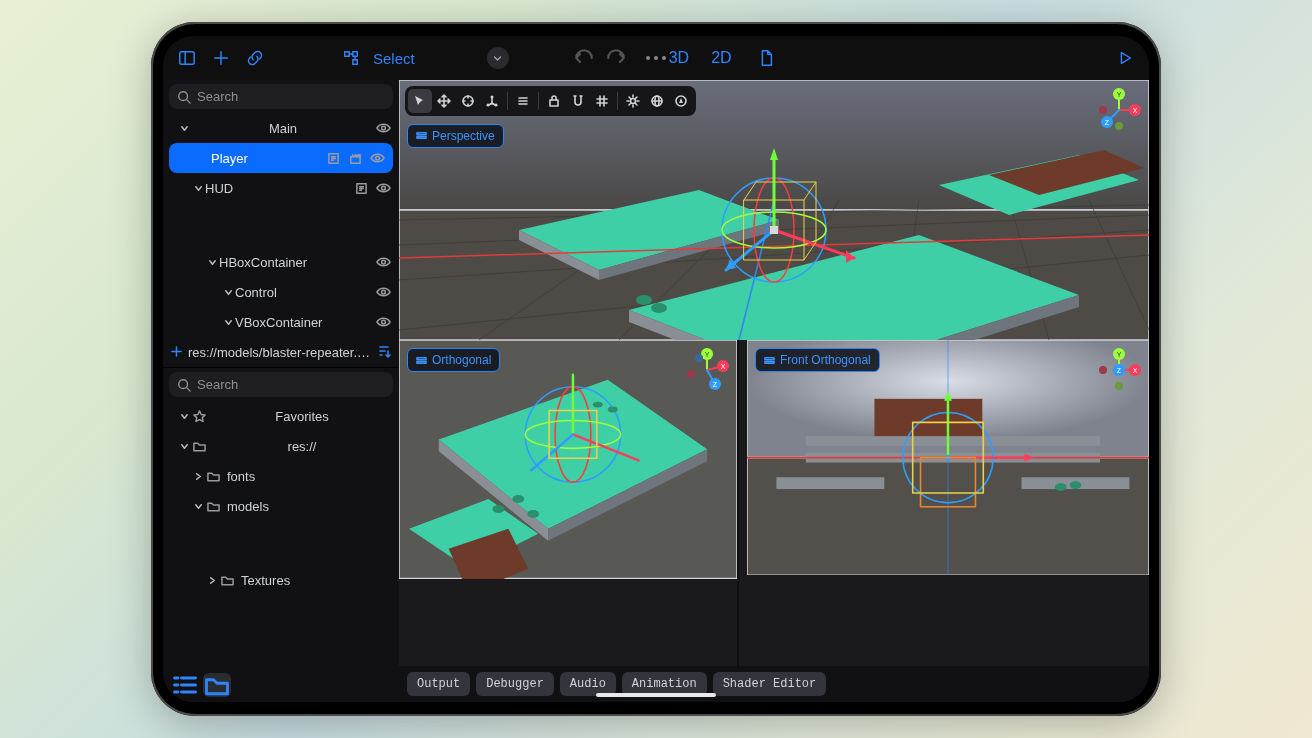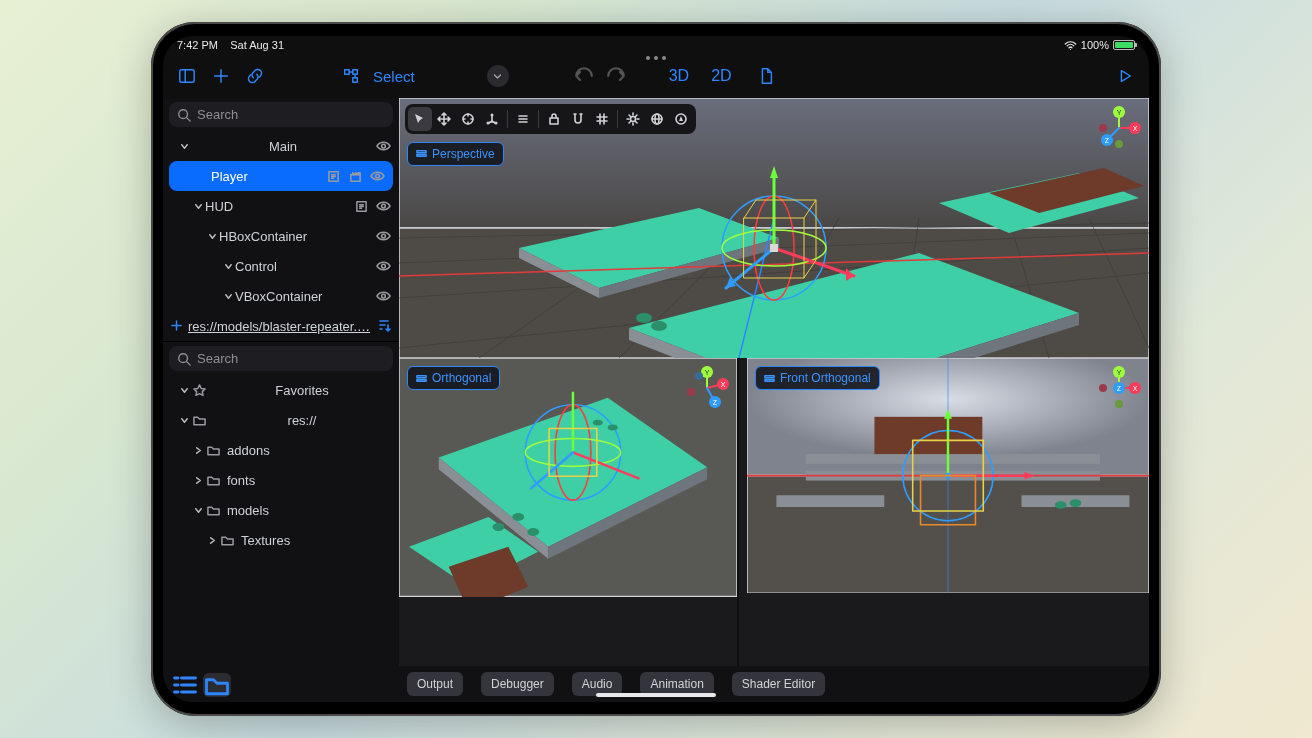--- a/index.html
+++ b/index.html
@@ -31,24 +31,24 @@
   .search svg{width:14px;height:14px;}
   .tree { flex: 0 0 auto; }
   .row { display:flex; align-items:center; height:30px; padding-right:8px; color:#cfd2d6; font-size:13px;}
   .row .ico { width:16px; height:16px; display:flex; align-items:center; justify-content:center; color:#9a9aa0;}
   .row .chev { width:14px; color:#bbb; display:flex; justify-content:center;}
   .row .chev svg{width:9px;height:9px;}
   .row .label { flex:1; overflow:hidden; text-overflow:ellipsis; white-space:nowrap;}
   .row .glyphs { display:flex; gap:6px; color:#9a9aa0;}
   .row.selected { background:#0a6cff; color:#fff; border-radius:8px; margin:0 6px; padding-right:8px;}
   .row.selected .glyphs, .row.selected .chev { color:#d8e8ff;}
-  .indent-1{padding-left:14px;text-align:center;} .indent-2{padding-left:28px;} .indent-3{padding-left:42px;} .indent-4{padding-left:58px;} .indent-5{padding-left:74px;}
+  .indent-1{padding-left:14px;text-align:center;} .indent-2{padding-left:28px;} .indent-3{padding-left:42px;margin-top:44px;} .indent-4{padding-left:58px;} .indent-5{padding-left:74px;}
   .res-line { display:flex; align-items:center; gap:6px; height:30px; padding:0 8px; color:#cfd2d6;}
   .res-line .plus{color:#2e86ff;}
-  .res-line .label{flex:1; overflow:hidden; text-overflow:ellipsis; white-space:nowrap;text-decoration:underline;}
+  .res-line .label{flex:1; overflow:hidden; text-overflow:ellipsis; white-space:nowrap;}
   .res-line .sort{color:#2e86ff;}
   .fs { flex:1; overflow:hidden;}
   .side-bottom { height:34px; display:flex; align-items:center; gap:4px; padding:0 8px;}
   .side-bottom .tab { width:28px; height:24px; border-radius:6px; display:flex; align-items:center; justify-content:center; color:#2e86ff;}
   .side-bottom .tab.active { background:#2b2b32;}
 
   .viewport-area { flex:1; display:flex; flex-direction:column; background:#1a1a1c; position:relative;}
   .vp-toolbar { position:absolute; top:6px; left:6px; display:flex; gap:0; background:rgba(15,15,17,.92); border-radius:8px; padding:3px; z-index:3;}
   .vp-tool { width:24px; height:24px; display:flex; align-items:center; justify-content:center; color:#cfd2d6; border-radius:5px;}
   .vp-tool.active{ background:#3a3a40;}
@@ -57,54 +57,38 @@
   .view-label{ position:absolute; top:44px; left:8px; background:rgba(20,22,30,.9); border:1px solid #2e86ff; color:#3a94ff; padding:4px 8px; border-radius:6px; font-size:12px; display:flex; align-items:center; gap:5px; z-index:3;}
   .view-label.small{ top:8px;align-items:flex-end;}
   .view-label svg{width:11px;height:11px;}
   .gizmo-corner{ position:absolute; top:8px; right:8px; width:44px; height:44px; z-index:3;}
   .vp-top{ height:260px; position:relative; border-bottom:4px solid #ef4444;}
   .vp-bot{ flex:1; display:flex;}
   .vp-bl{ width:340px; position:relative; border-right:2px solid #0f0f10;}
   .vp-br{ flex:1; position:relative;margin-left:8px;}
   .scene{position:absolute; inset:0;}
 
-  .bottom-bar { height:36px; display:flex; align-items:center; gap:18px; padding:0 8px; background:#111113;}
+  .bottom-bar { height:36px; display:flex; align-items:center; gap:6px; padding:0 8px; background:#111113;font-family:Liberation Mono, monospace;}
   .chip { background:#34343c; color:#d2d2d6; padding:5px 10px; border-radius:6px; font-size:12px;}
 
   
   svg { fill:none; stroke:currentColor; stroke-width:1.6; stroke-linecap:round; stroke-linejoin:round;}
 </style>
 </head>
 <body>
 
 <div class="ipad-frame">
   <div class="screen">
     <div class="multitask">
         <span></span>
         <span></span>
         <span></span>
       </div>
     <div class="home-ind"></div>
 
-    <div class="status-bar">
-      <div>
-        <span>7:42 PM</span>
-        &nbsp;&nbsp;
-        <span>Sat Aug 31</span>
-      </div>
-      <div class="status-right">
-        <svg class="wifi" viewBox="0 0 16 12">
-            <path d="M1 4c4-4 10-4 14 0M3.5 6.5c2.5-2.5 6.5-2.5 9 0M6 9c1.2-1.2 2.8-1.2 4 0M8 11v0"></path>
-          </svg>
-        <span>100%</span>
-        <div class="batt">
-            <div class="batt-fill"></div>
-          </div>
-      </div>
-    </div>
 
     <div class="toolbar">
       <div class="tb-ico">
           <svg viewBox="0 0 20 20">
             <rect x="2" y="3" width="16" height="14" rx="2"></rect>
             <path d="M8 3v14"></path>
           </svg>
         </div>
       <div class="tb-ico">
           <svg viewBox="0 0 20 20">
@@ -319,34 +303,20 @@
                   <path d="M2 3l3 4 3-4"></path>
                 </svg>
               </span>
               <span class="ico">
                 <svg viewBox="0 0 14 12" style="width:13px;height:12px">
                   <path d="M1 3h4l2 2h6v6H1z"></path>
                 </svg>
               </span>
               <span style="width:6px"></span>
               <span class="label">res://</span>
-            </div>
-            <div class="row indent-2">
-              <span class="chev">
-                <svg viewBox="0 0 10 10">
-                  <path d="M3 2l4 3-4 3"></path>
-                </svg>
-              </span>
-              <span class="ico">
-                <svg viewBox="0 0 14 12" style="width:13px;height:12px">
-                  <path d="M1 3h4l2 2h6v6H1z"></path>
-                </svg>
-              </span>
-              <span style="width:6px"></span>
-              <span class="label">addons</span>
             </div>
             <div class="row indent-2">
               <span class="chev">
                 <svg viewBox="0 0 10 10">
                   <path d="M3 2l4 3-4 3"></path>
                 </svg>
               </span>
               <span class="ico">
                 <svg viewBox="0 0 14 12" style="width:13px;height:12px">
                   <path d="M1 3h4l2 2h6v6H1z"></path>

